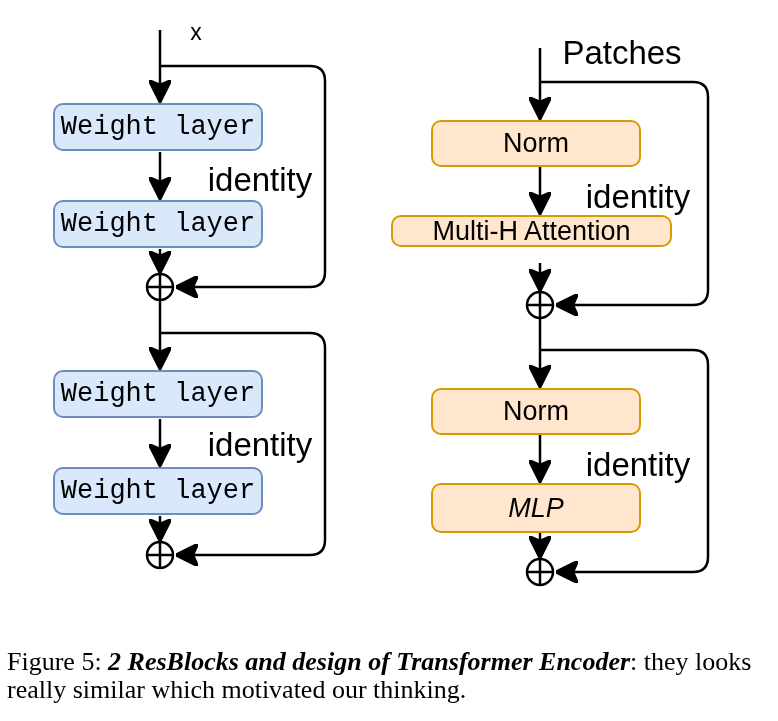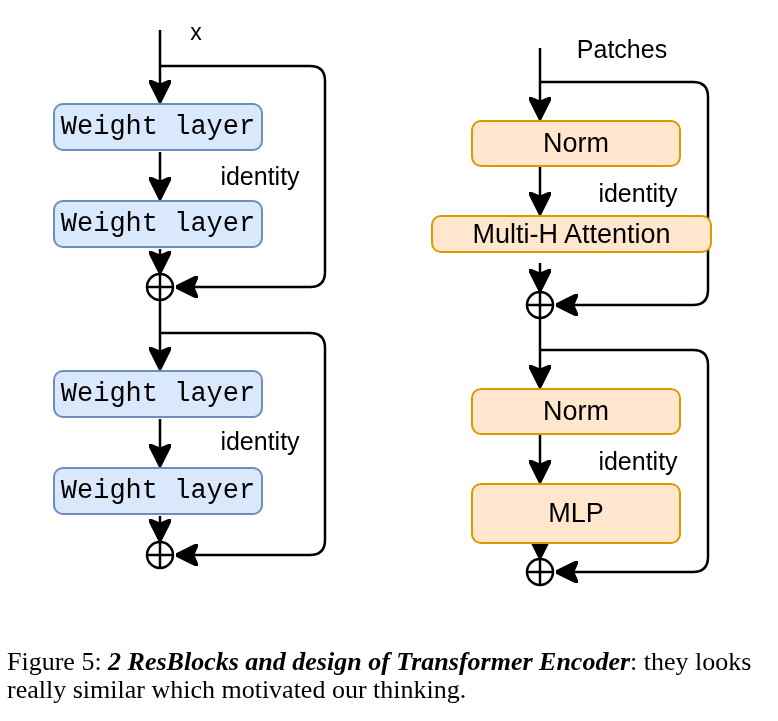--- a/index.html
+++ b/index.html
@@ -21,26 +21,25 @@
     white-space:nowrap;
   }
   .box.blue{
     background:var(--resblock-fill,#dae8fc);
     border:2.5px solid var(--resblock-border,#6c8ebf);
     font-family:Liberation Mono, monospace;
   }
   .box.orange{
     background:var(--encoder-fill,#ffe6cc);
     border:2.5px solid var(--encoder-border,#d79b00);
-    margin-left:40px;
   }
   .lbl{
     position:absolute;
     transform:translateX(-50%);
-    font-size:25px;
+    font-size:33px;
     line-height:1.05;
     color:var(--text,#000);
     white-space:nowrap;
   }
   .lbl.small{font-size:23px;}
   .caption{
     position:absolute;
     left:7px;top:648px;width:766px;
     margin:0;
     font-family:"Liberation Serif", serif;
@@ -119,23 +118,23 @@
   <div class="lbl" style="left:260px;top:428px;">identity</div>
 
   <div class="box blue" style="left:53px;top:467px;width:210px;height:48px;">Weight layer</div>
 
   <div class="lbl" style="left:622px;top:36px;">Patches</div>
 
   <div class="box orange" style="left:431px;top:120px;width:210px;height:47px;">Norm</div>
 
   <div class="lbl" style="left:638px;top:180px;">identity</div>
 
-  <div class="box orange" style="left:391px;top:215px;width:281px;height:38px;">Multi-H Attention</div>
+  <div class="box orange" style="left:391px;top:215px;width:281px;height:32px;">Multi-H Attention</div>
 
   <div class="box orange" style="left:431px;top:388px;width:210px;height:47px;">Norm</div>
 
   <div class="lbl" style="left:638px;top:448px;">identity</div>
 
-  <div class="box orange" style="left:431px;top:483px;width:210px;height:61px;">MLP</div>
+  <div class="box orange" style="left:431px;top:483px;width:210px;height:50px;font-style:italic;">MLP</div>
 
   <p class="caption"><span>Figure 5: </span><i>2 ResBlocks and design of Transformer Encoder</i><span>: they looks really similar which motivated our thinking.</span></p>
 
 </div>
 
 </body></html>

